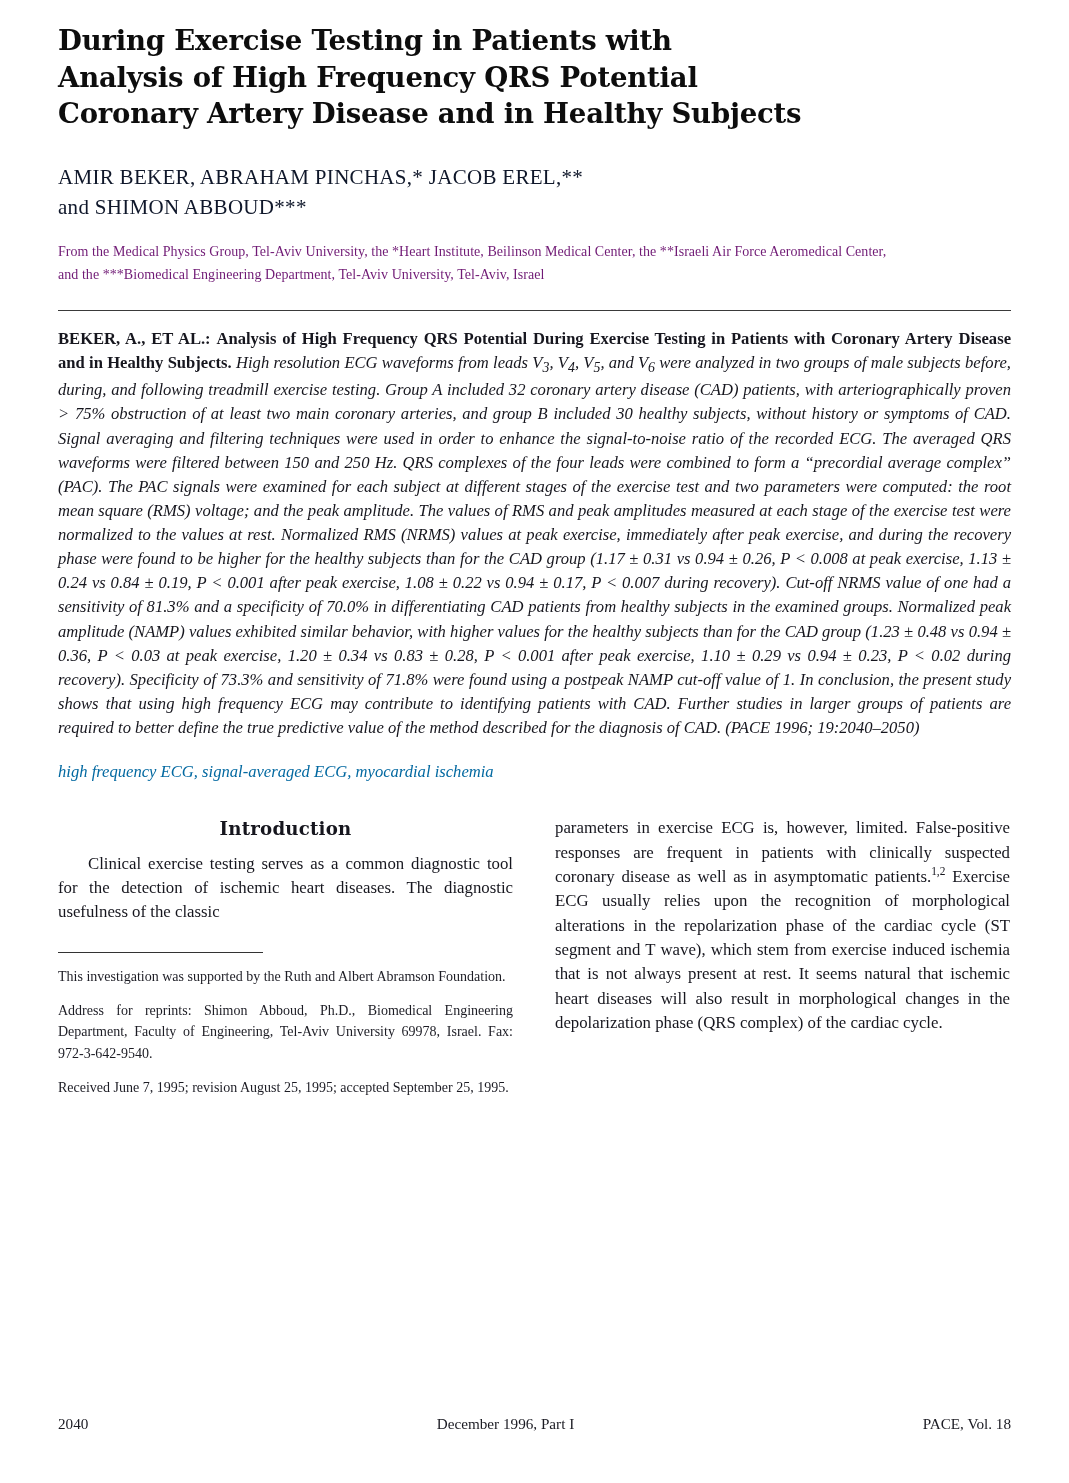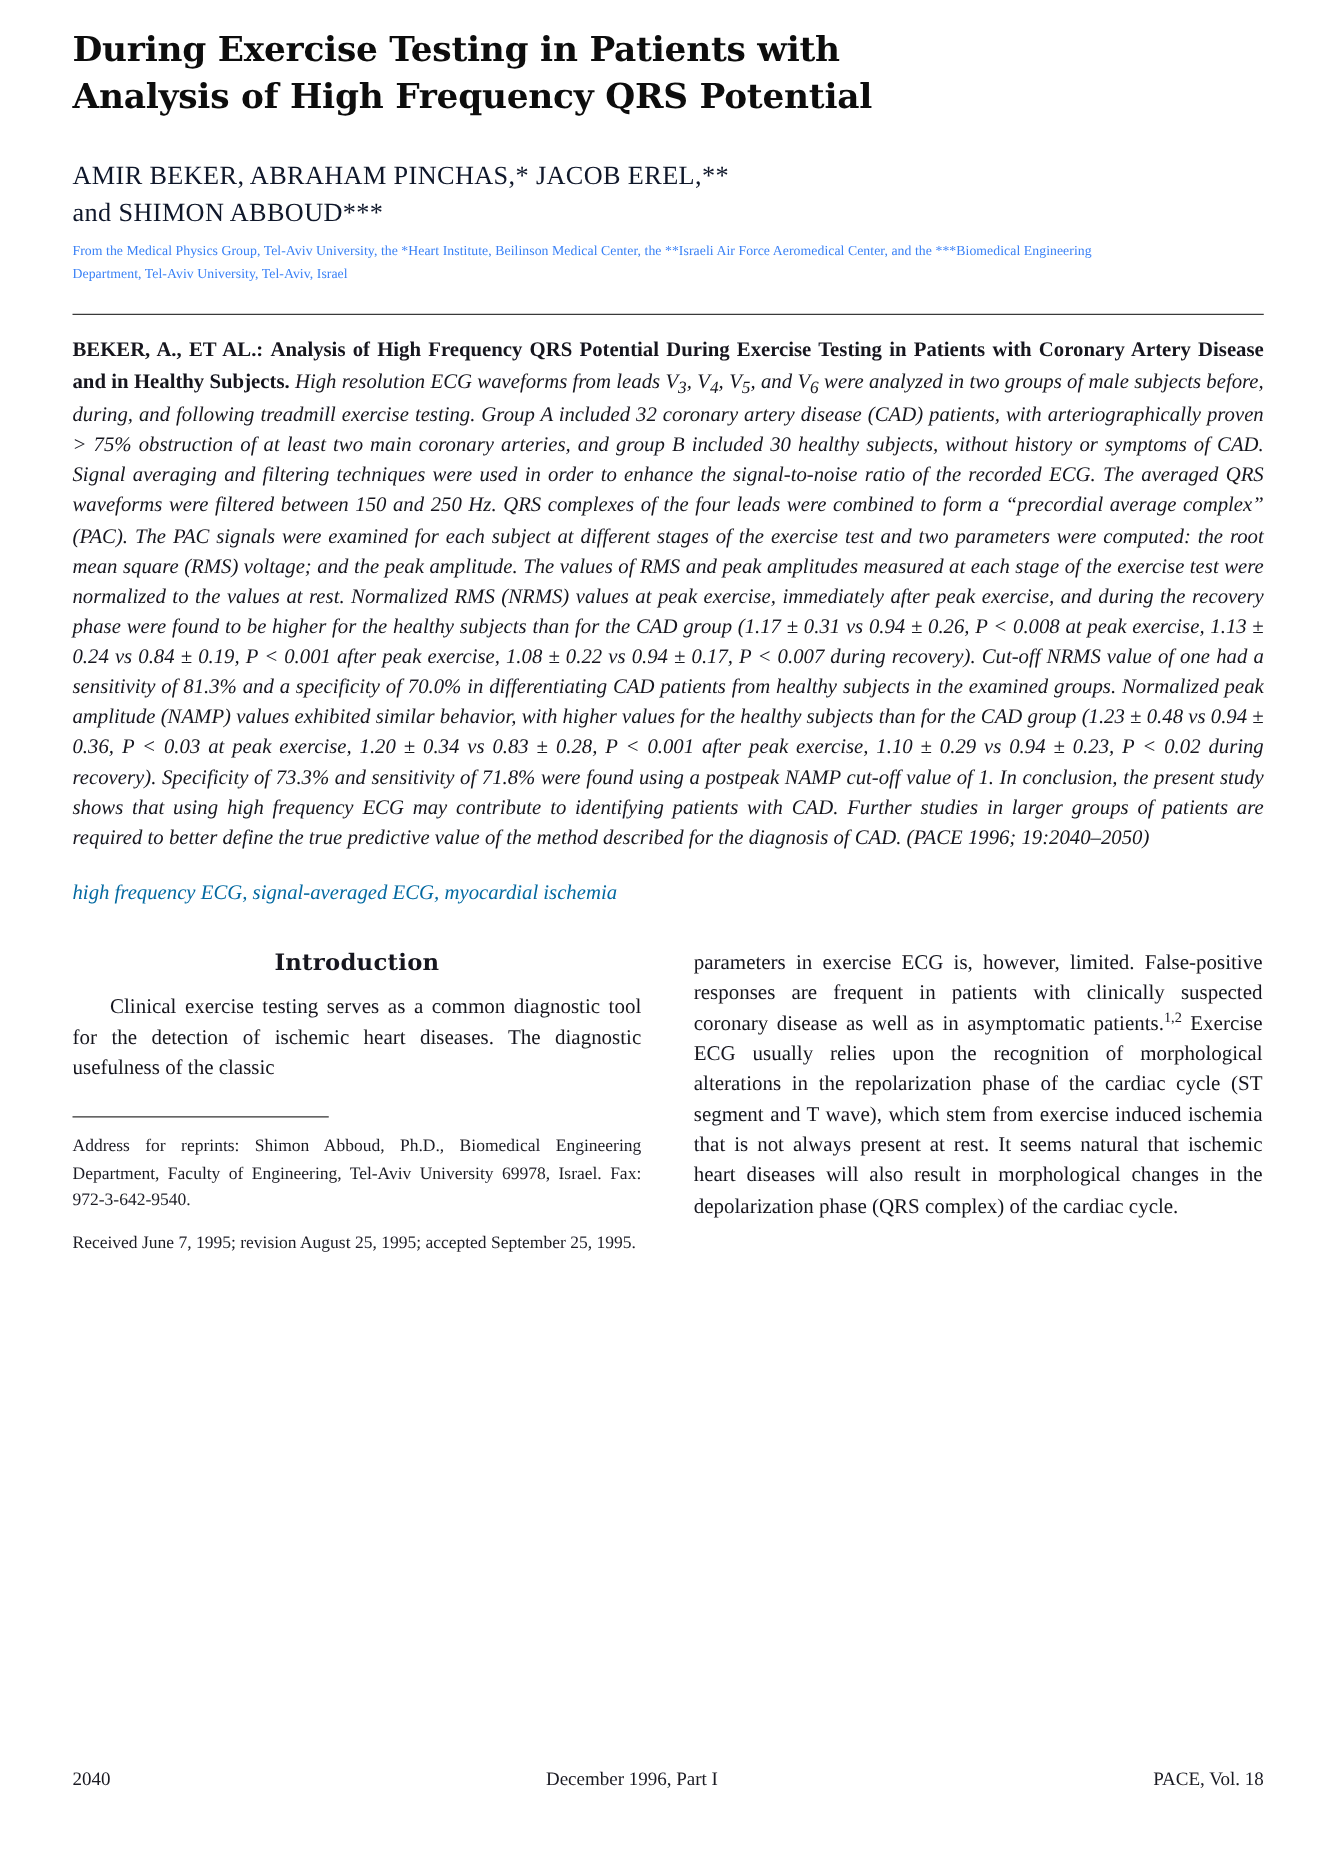--- a/index.html
+++ b/index.html
@@ -41,24 +41,24 @@
     margin-top: 31px;
     font-size: 21px;
     line-height: 1.42;
     letter-spacing: 0.3px;
     color: #0f172a;
   }
   .authors div { display: block; }
 
   
   .affiliation {
-    margin-top: 7px;
-    font-size: 11px;
+    margin-top: 19px;
+    font-size: 14px;
     line-height: 1.62;
-    color: #3b82f6;
+    color: #701a75;
     letter-spacing: 0.05px;
     max-width: 845px;
   }
 
   
   .abstract-rule {
     border: none;
     border-top: 1px solid #3a3a3a;
     margin: 23px 0 0 0;
     height: 0;
@@ -140,20 +140,21 @@
   .footer .right { text-align: right; }
 </style>
 </head>
 <body>
 
 <div class="page">
 
   <h1 class="title">
     <span class="title-line">During Exercise Testing in Patients with</span>
     <span class="title-line">Analysis of High Frequency QRS Potential</span>
+    <span class="title-line">Coronary Artery Disease and in Healthy Subjects</span>
   </h1>
 
   <div class="authors">
     <div>AMIR BEKER, ABRAHAM PINCHAS,* JACOB EREL,**</div>
     <div>and SHIMON ABBOUD***</div>
   </div>
 
   <div class="affiliation">From the Medical Physics Group, Tel-Aviv University, the *Heart Institute, Beilinson Medical Center, the **Israeli Air Force Aeromedical Center, and the ***Biomedical Engineering Department, Tel-Aviv University, Tel-Aviv, Israel</div>
 
   <hr class="abstract-rule">
@@ -168,20 +169,21 @@
 
   <div class="columns">
 
     <div class="col">
       <h2 class="section-head">Introduction</h2>
       <p>Clinical exercise testing serves as a common diagnostic tool for the detection of ischemic heart diseases. The diagnostic usefulness of the classic</p>
 
       <hr class="notes-rule">
 
       <div class="notes">
+        <p>This investigation was supported by the Ruth and Albert Abramson Foundation.</p>
         <p>Address for reprints: Shimon Abboud, Ph.D., Biomedical Engineering Department, Faculty of Engineering, Tel-Aviv University 69978, Israel. Fax: 972-3-642-9540.</p>
         <p>Received June 7, 1995; revision August 25, 1995; accepted September 25, 1995.</p>
       </div>
     </div>
 
     <div class="col">
       <p class="noindent">parameters in exercise ECG is, however, limited. False-positive responses are frequent in patients with clinically suspected coronary disease as well as in asymptomatic patients.<sup>1,2</sup> Exercise ECG usually relies upon the recognition of morphological alterations in the repolarization phase of the cardiac cycle (ST segment and T wave), which stem from exercise induced ischemia that is not always present at rest. It seems natural that ischemic heart diseases will also result in morphological changes in the depolarization phase (QRS complex) of the cardiac cycle.</p>
     </div>
 
   </div>

